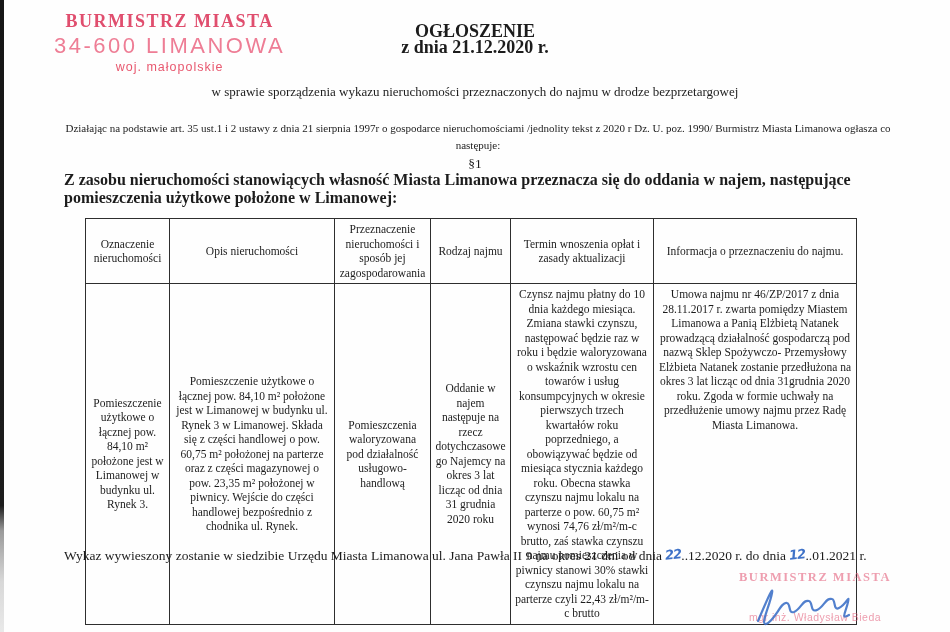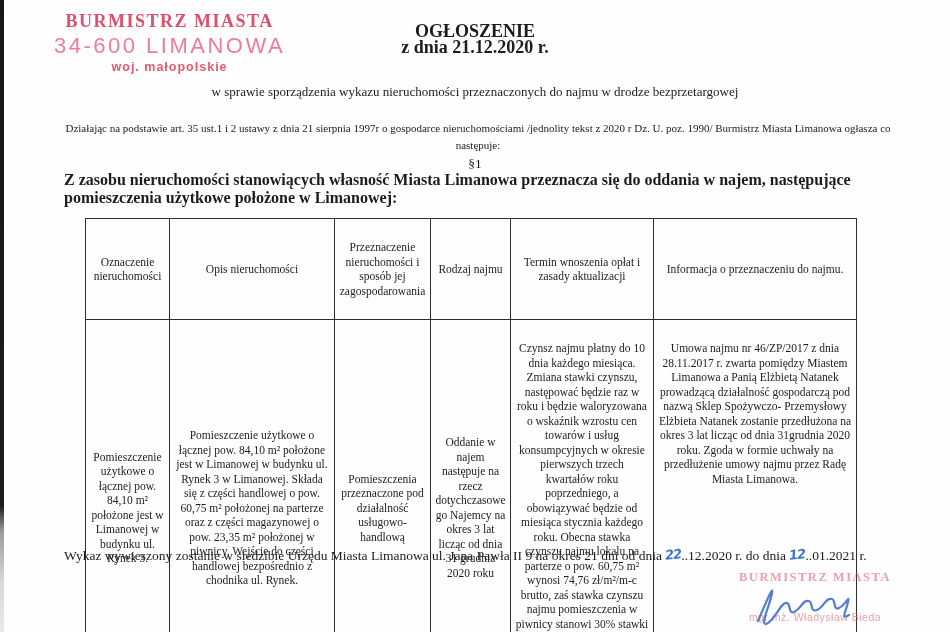--- a/index.html
+++ b/index.html
@@ -22,21 +22,21 @@
 
   
   .stamp-top{
     position:absolute;left:54px;top:11px;
     color:#e25f7b;text-align:center;
     filter:blur(.2px);
     line-height:1.15;
   }
   .stamp-top .l1{font-family:"Liberation Serif",serif;font-size:18px;letter-spacing:1.5px;font-weight:600;color:#e04e6e;}
   .stamp-top .l2{font-family:"Liberation Sans",sans-serif;font-size:22px;letter-spacing:2.5px;color:#ee7d95;margin-top:1px;}
-  .stamp-top .l3{font-family:"Liberation Sans",sans-serif;font-size:12.5px;font-weight:bold;letter-spacing:1px;color:#e8586f;margin-top:2px;filter:blur(.5px);}
+  .stamp-top .l3{font-family:"Liberation Sans",sans-serif;font-size:12.5px;font-weight:normal;letter-spacing:1px;color:#e8586f;margin-top:2px;filter:blur(.5px);}
 
   
   .heading{
     position:absolute;left:0;top:24px;width:100%;
     text-align:center;font-weight:bold;font-size:18px;line-height:15.5px;
   }
   .subject{
     position:absolute;left:0;top:84px;width:100%;
     text-align:center;font-size:13px;
   }
@@ -57,21 +57,21 @@
   table.props{
     position:absolute;left:85px;top:218px;
     border-collapse:collapse;table-layout:fixed;
     width:771px;
   }
   table.props th, table.props td{
     border:1px solid #2e2e2e;
     font-weight:normal;
     font-size:11.5px;line-height:14.5px;
     text-align:center;
-    padding:21px 4px;
+    padding:3px 4px;
     overflow-wrap:break-word;
   }
   table.props th{height:48px;vertical-align:middle;}
   table.props td{height:256px;}
   td.va-mid{vertical-align:middle;}
   td.cell-desc{font-size:12px;line-height:15px;}
   td.cell-terms{font-size:11.5px;line-height:15.1px;vertical-align:top;}
   td.cell-info{font-size:11.5px;line-height:14.5px;vertical-align:top;}
 
   .notice{
@@ -140,21 +140,21 @@
         <th>Przeznaczenie nieruchomości i sposób jej zagospodarowania</th>
         <th>Rodzaj najmu</th>
         <th>Termin wnoszenia opłat i zasady aktualizacji</th>
         <th>Informacja o przeznaczeniu do najmu.</th>
       </tr>
     </thead>
     <tbody>
       <tr>
         <td class="va-mid">Pomieszczenie użytkowe o łącznej pow. 84,10 m² położone jest w Limanowej w budynku ul. Rynek 3.</td>
         <td class="va-mid cell-desc">Pomieszczenie użytkowe o łącznej pow. 84,10 m² położone jest w Limanowej w budynku ul. Rynek 3 w Limanowej. Składa się z części handlowej o pow. 60,75 m² położonej na parterze oraz z części magazynowej o pow. 23,35 m² położonej w piwnicy. Wejście do części handlowej bezpośrednio z chodnika ul. Rynek.</td>
-        <td class="va-mid">Pomieszczenia przeznaczone pod działalność usługowo- handlową</td>
+        <td class="va-mid">Pomieszczenia waloryzowana pod działalność usługowo- handlową</td>
         <td class="va-mid">Oddanie w najem następuje na rzecz dotychczasowego Najemcy na okres 3 lat licząc od dnia 31 grudnia 2020 roku</td>
         <td class="cell-terms">Czynsz najmu płatny do 10 dnia każdego miesiąca. Zmiana stawki czynszu, następować będzie raz w roku i będzie waloryzowana o wskaźnik wzrostu cen towarów i usług konsumpcyjnych w okresie pierwszych trzech kwartałów roku poprzedniego, a obowiązywać będzie od miesiąca stycznia każdego roku. Obecna stawka czynszu najmu lokalu na parterze o pow. 60,75 m² wynosi 74,76 zł/m²/m-c brutto, zaś stawka czynszu najmu pomieszczenia w piwnicy stanowi 30% stawki czynszu najmu lokalu na parterze czyli 22,43 zł/m²/m-c brutto</td>
         <td class="cell-info">Umowa najmu nr 46/ZP/2017 z dnia 28.11.2017 r. zwarta pomiędzy Miastem Limanowa a Panią Elżbietą Natanek prowadzącą działalność gospodarczą pod nazwą Sklep Spożywczo- Przemysłowy Elżbieta Natanek zostanie przedłużona na okres 3 lat licząc od dnia 31grudnia 2020 roku. Zgoda w formie uchwały na przedłużenie umowy najmu przez Radę Miasta Limanowa.</td>
       </tr>
     </tbody>
   </table>
 
   <div class="notice"><span>Wykaz wywieszony zostanie w siedzibie Urzędu Miasta Limanowa ul. Jana Pawła II 9 na okres 21 dni od dnia </span><span class="hand">22</span><span>..12.2020 r. do dnia </span><span class="hand">12</span><span>..01.2021 r.</span></div>
 
   <div class="stamp-bottom">

